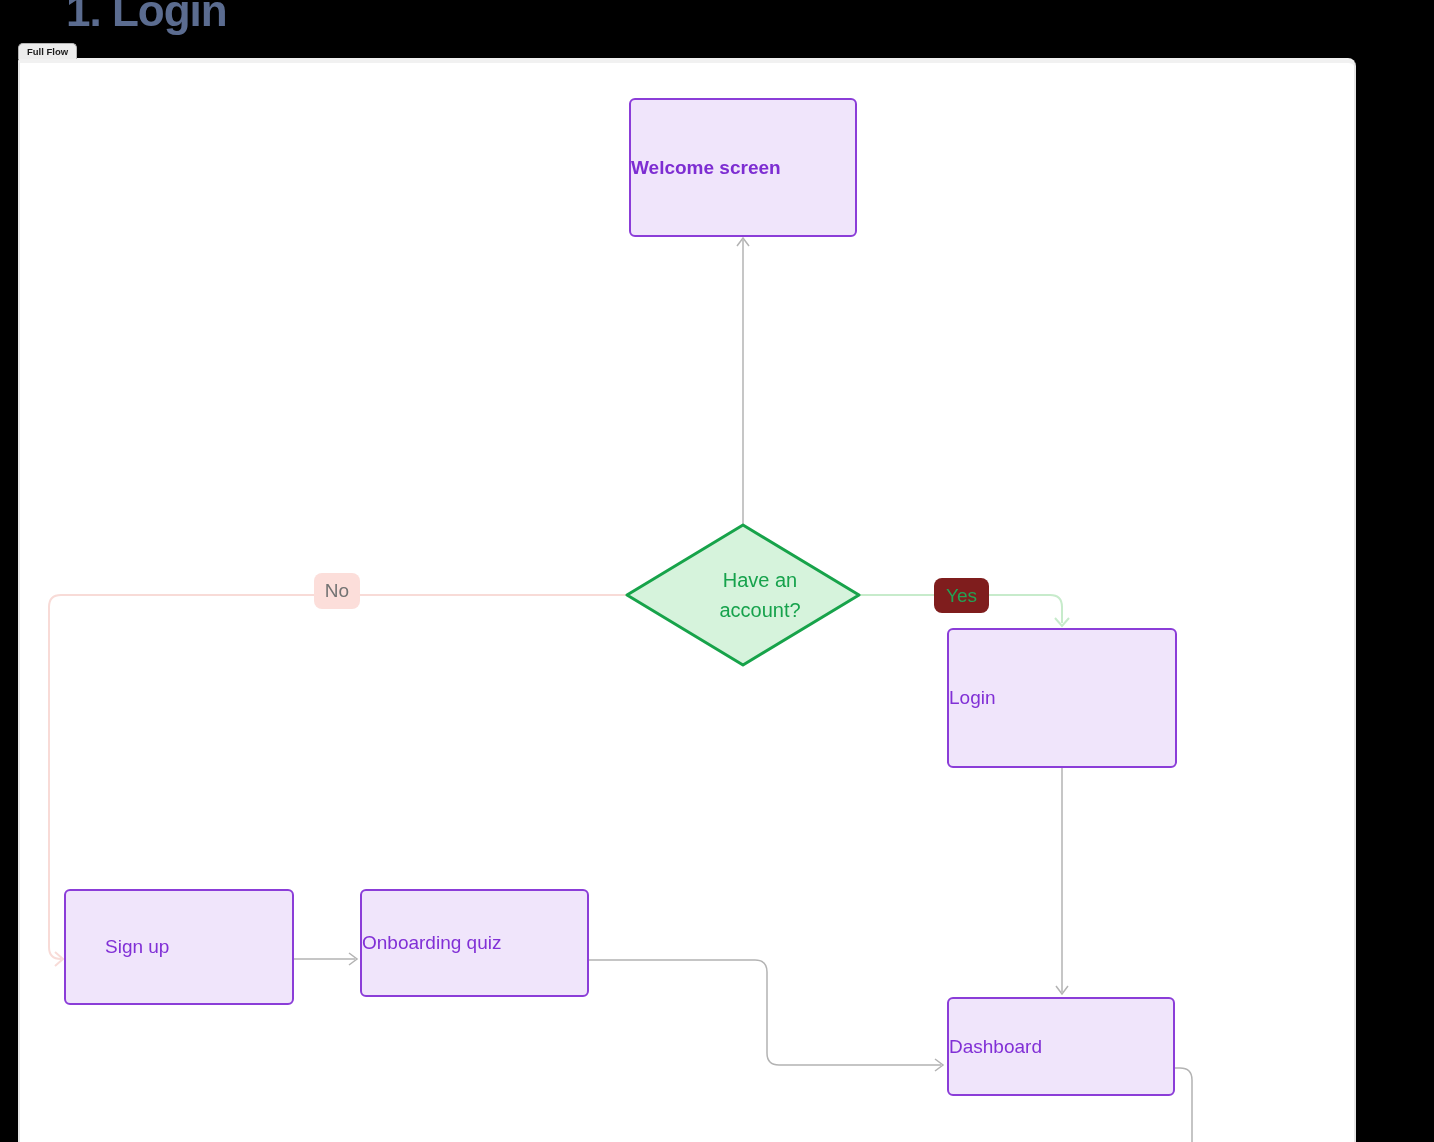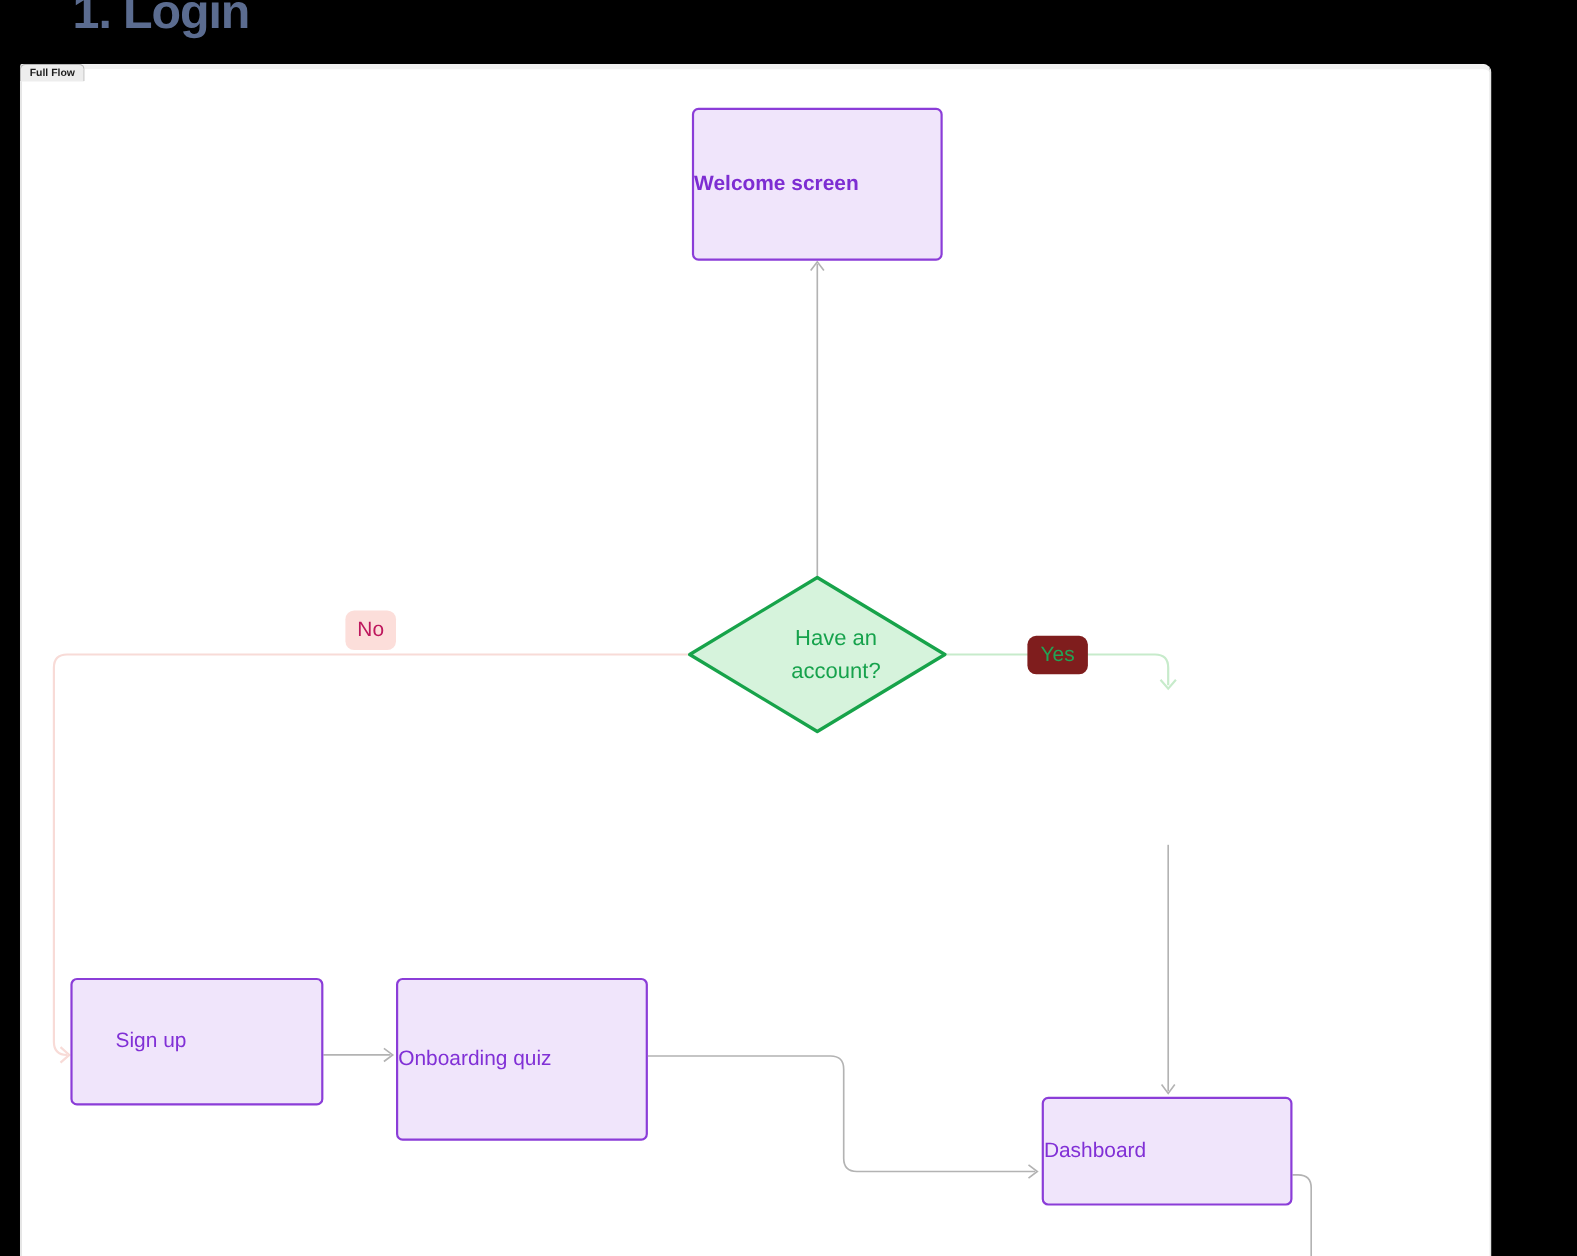--- a/index.html
+++ b/index.html
@@ -27,21 +27,20 @@
     background: #ededed;
     border: 1px solid #b5b5b5;
     border-bottom: none;
     border-radius: 5px 5px 0 0;
     font-size: 9.5px;
     font-weight: bold;
     color: #1c1c1c;
     display: flex; align-items: center;
     z-index: 5;
     box-sizing: border-box;
-    margin-top: 15px;
   }
   .canvas {
     position: absolute;
     left: 18px; top: 58px;
     width: 1334px; height: 1084px;
     background: #ffffff;
     border-left: 2px solid #e6e6e6;
     border-right: 2px solid #e6e6e6;
     border-top: 5px solid #f1f1f1;
     border-radius: 3px 8px 0 0;
@@ -60,38 +59,38 @@
     border-radius: 6px;
     display: flex; align-items: center; justify-content: flex-start;
     color: #8130d6;
     font-size: 19px;
     box-sizing: border-box;
   }
   .node.bold { font-weight: bold; color: #7d2dd2; }
   .node-welcome   { left: 609px; top: 35px;  width: 228px; height: 139px; }
   .node-login     { left: 927px; top: 565px; width: 230px; height: 140px; }
   .node-signup    { left: 44px;  top: 826px; width: 230px; height: 116px; padding-left: 39px; }
-  .node-onboarding{ left: 340px; top: 826px; width: 229px; height: 148px; }
+  .node-onboarding{ left: 340px; top: 826px; width: 229px; height: 108px; }
   .node-dashboard { left: 927px; top: 934px; width: 228px; height: 99px; }
   .decision-label {
     position: absolute;
     left: 660px; top: 492px; width: 160px; height: 80px;
     display: flex; align-items: center; justify-content: center;
     text-align: center;
     color: #16a24c;
     font-size: 20px;
     line-height: 30px;
   }
   .edge-chip {
     position: absolute;
     display: flex; align-items: center; justify-content: center;
     font-size: 19px;
     border-radius: 8px;
   }
-  .chip-no  { left: 294px; top: 492px; width: 46px; height: 36px; background: #fcdeda; color: #be185d; }
+  .chip-no  { left: 294px; top: 510px; width: 46px; height: 36px; background: #fcdeda; color: #737373; }
   .chip-yes { left: 914px; top: 515px; width: 55px; height: 35px; background: #7f1d1d; color: #22a355; }
 </style>
 </head>
 <body>
 
 <div class="page-title">1. Login</div>
 
 <div class="tab">
   <span>Full Flow</span>
 </div>
@@ -136,20 +135,23 @@
 
     <polygon points="723,462 839,532 723,602 607,532" fill="#d6f3dc" stroke="#17a34a" stroke-width="3" stroke-linejoin="round"></polygon>
   </svg>
 
   <div class="node node-welcome bold">
     <span>Welcome screen</span>
   </div>
 
   <div class="decision-label">Have an account?</div>
 
+  <div class="node node-login">
+    <span>Login</span>
+  </div>
 
   <div class="node node-signup">
     <span>Sign up</span>
   </div>
 
   <div class="node node-onboarding">
     <span>Onboarding quiz</span>
   </div>
 
   <div class="node node-dashboard">

